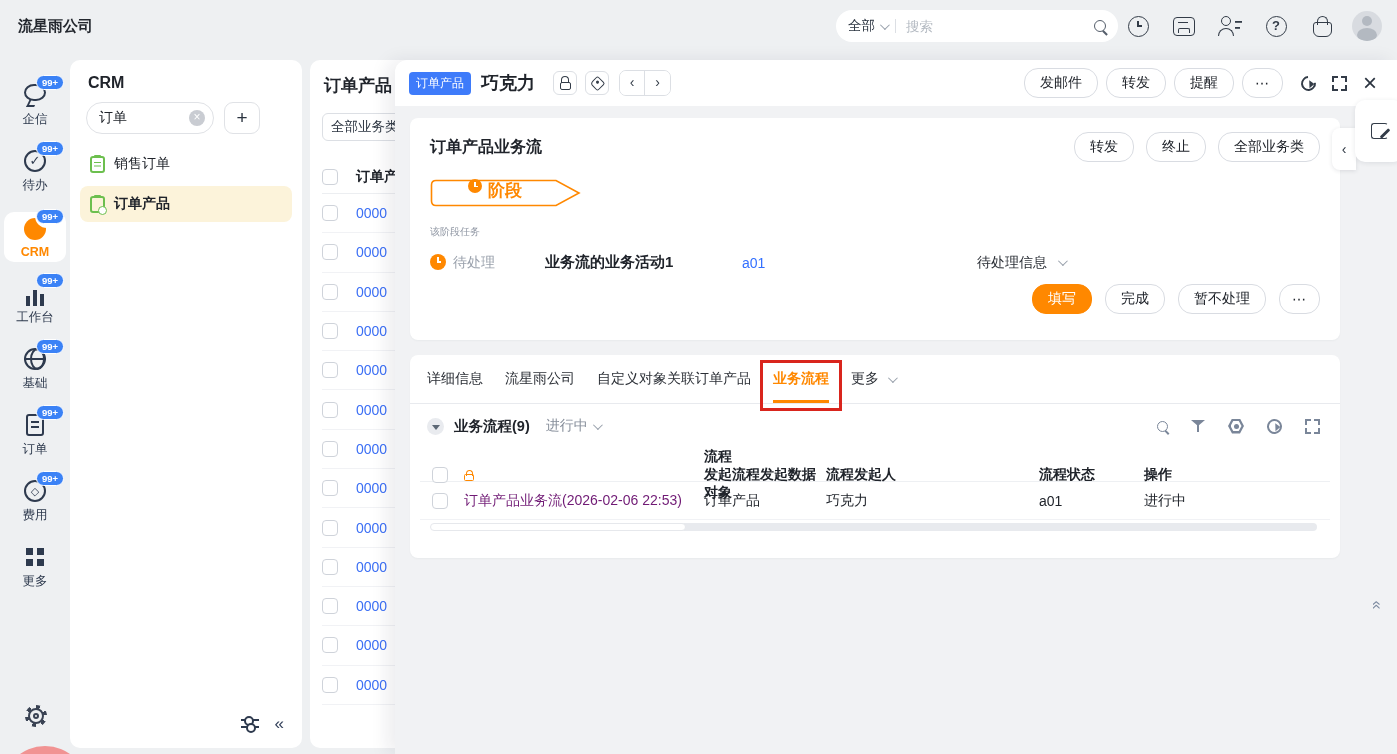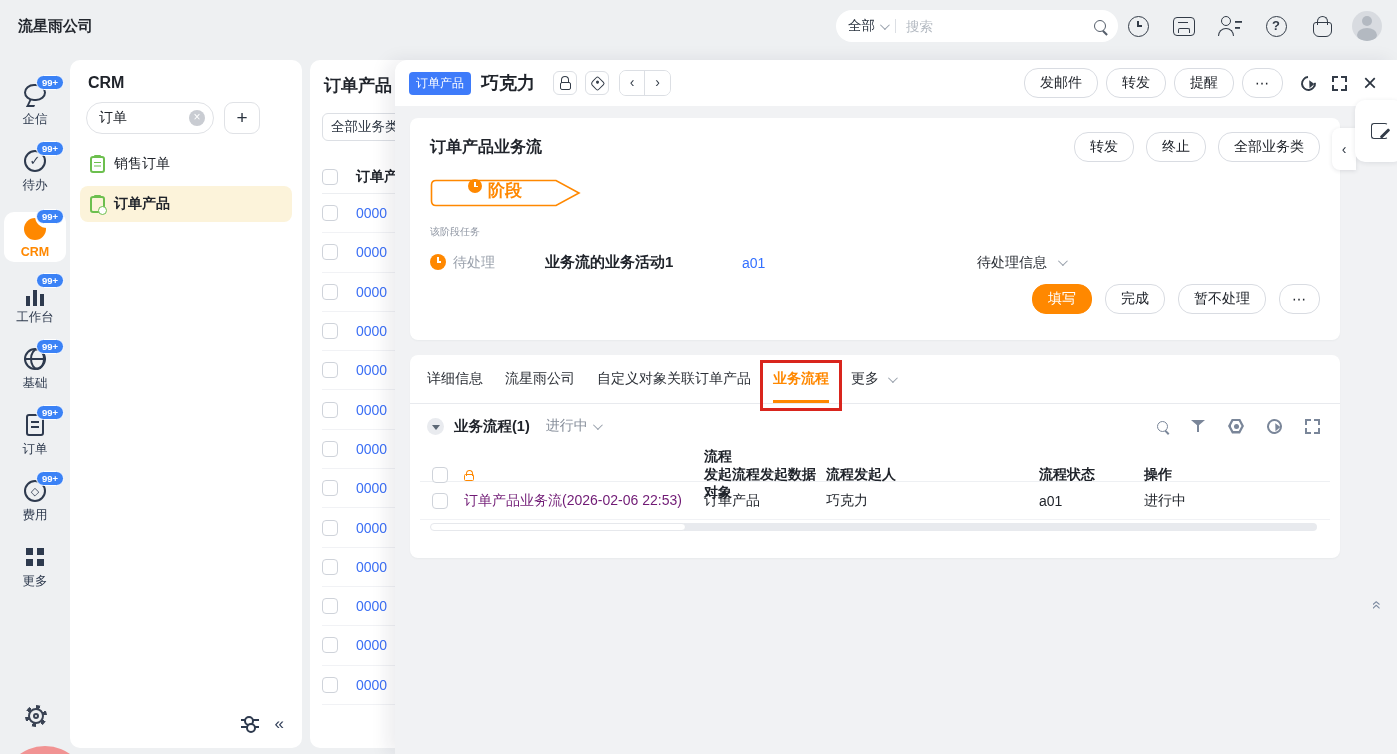--- a/index.html
+++ b/index.html
@@ -512,21 +512,21 @@
           <span>业务流程</span>
         </div>
       <span class="more-tab">
         <span>更多</span>
         <span class="chev-down"></span>
       </span>
     </div>
 
     <div class="sec-head">
       <span class="tri-circle"></span>
-      <span class="sec-title">业务流程(1)</span>
+      <span class="sec-title">业务流程(9)</span>
       <span class="sec-filter">
         <span>进行中</span>
         <span class="chev-down"></span>
       </span>
       <span class="sec-icons">
         <span class="ic mag2"></span>
         <span class="ic funnelI"></span>
         <span class="ic hexI"></span>
         <span class="ic refreshI refresh2"></span>
         <span class="ic fsI fs2"></span>

